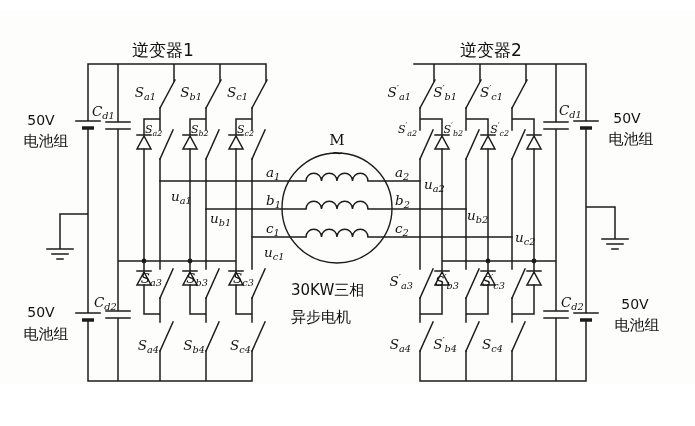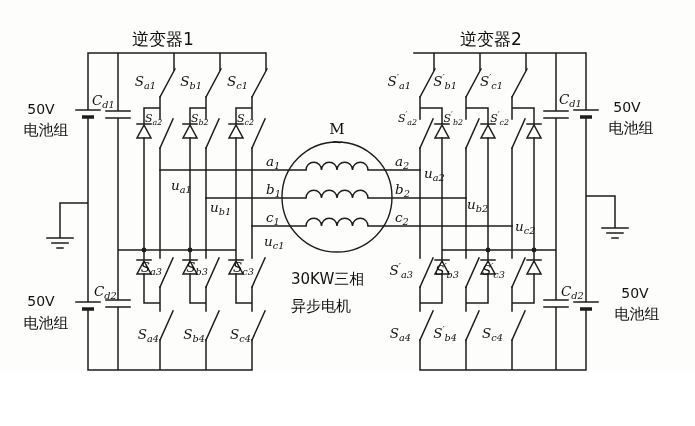--- a/index.html
+++ b/index.html
@@ -1,17 +1,17 @@
 <!DOCTYPE html>
 <html style="--wire: #1c1c1c; --ink: #111111;"><head>
 <meta charset="utf-8">
 <style>
   html,body{margin:0;padding:0;background:#fff;}
   .stage{position:relative;width:695px;height:373px;background:#fdfdfb;overflow:hidden;
-         font-family:"DejaVu Sans","Liberation Sans",sans-serif;}
+         font-family:"DejaVu Sans","Liberation Sans",sans-serif;margin-top:11px;}
   svg{position:absolute;inset:0;color:var(--wire,#1c1c1c);}
   svg path{stroke:currentColor;fill:none;}
   svg .w{stroke-width:1.5;stroke-linecap:square;}
   svg .thick{stroke-width:3.6;}
   svg .circ{stroke-width:1.4;}
   svg .dot{fill:currentColor;stroke:none;}
   svg text{fill:var(--ink,#111);}
   .cjk{font-family:"DejaVu Sans","Liberation Sans",sans-serif;font-size:15px;}
   .cjk-title{font-family:"DejaVu Sans","Liberation Sans",sans-serif;font-size:17px;}
   .volt{font-family:"DejaVu Sans","Liberation Sans",sans-serif;font-size:14px;}

